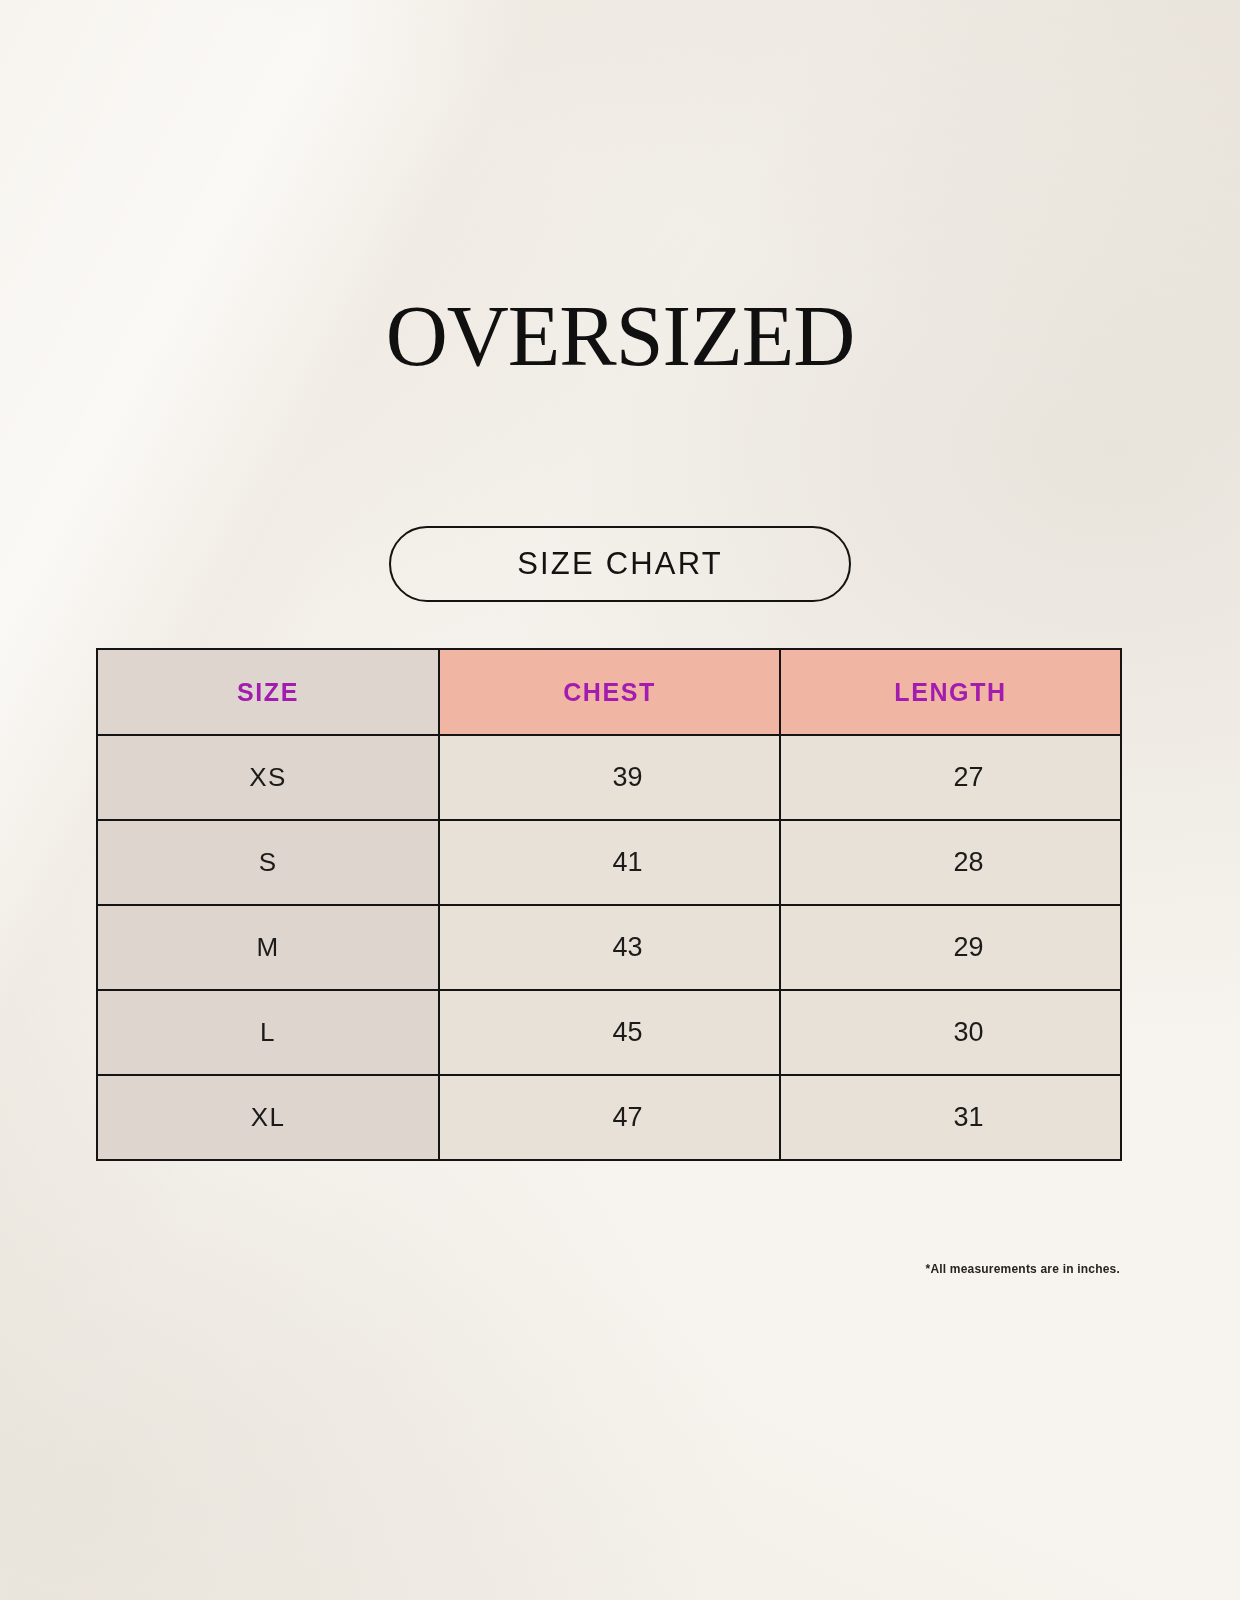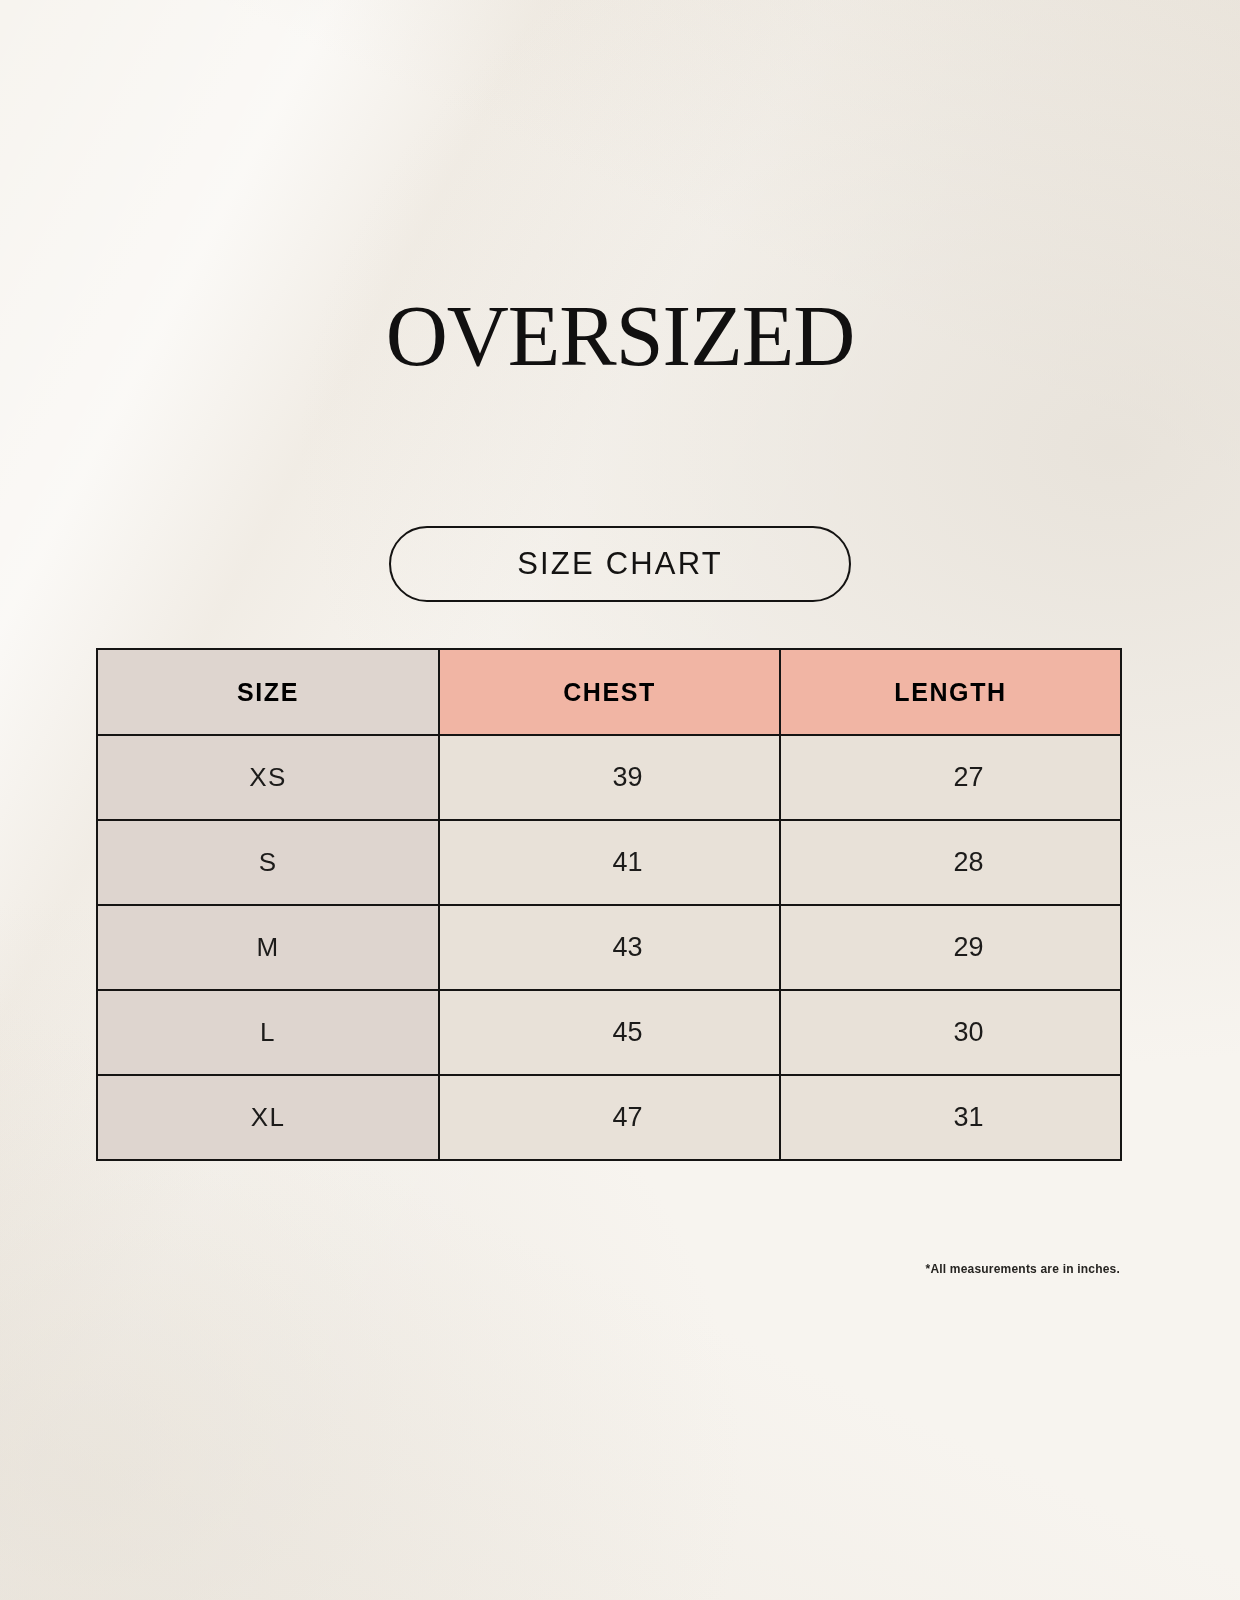--- a/index.html
+++ b/index.html
@@ -106,21 +106,21 @@
   }
   table.size-chart col.c1 { width: 342px; }
   table.size-chart col.c2 { width: 341px; }
   table.size-chart col.c3 { width: 341px; }
 
   thead th {
     height: 86px;
     font-size: 25px;
     letter-spacing: 1.6px;
     font-weight: bold;
-    color: #000000;
+    color: #a21caf;
   }
   thead th.h-size { background: #ded5cf; }
   thead th.h-chest { background: #f1b5a4; }
   thead th.h-length { background: #f1b5a4; }
 
   tbody td {
     height: 85px;
     font-size: 27px;
     color: #1c1b1a;
   }

